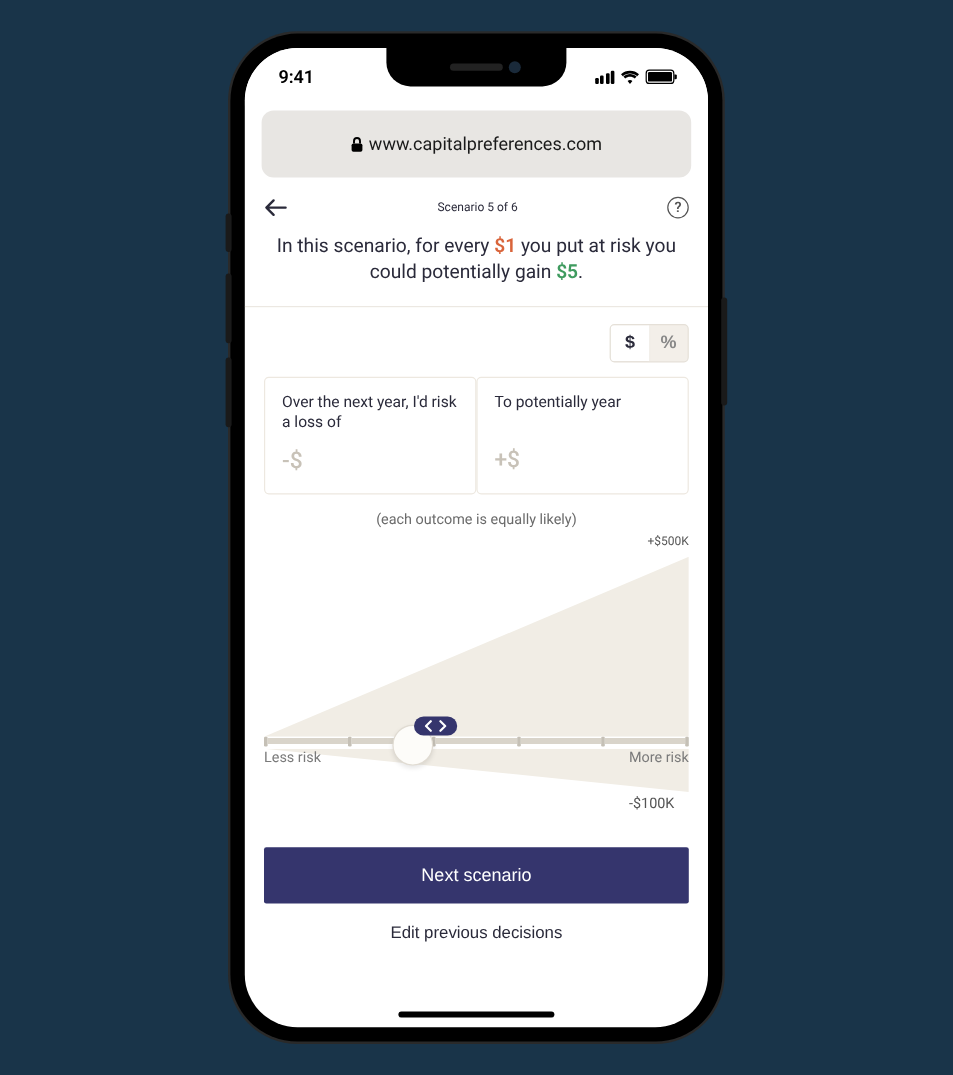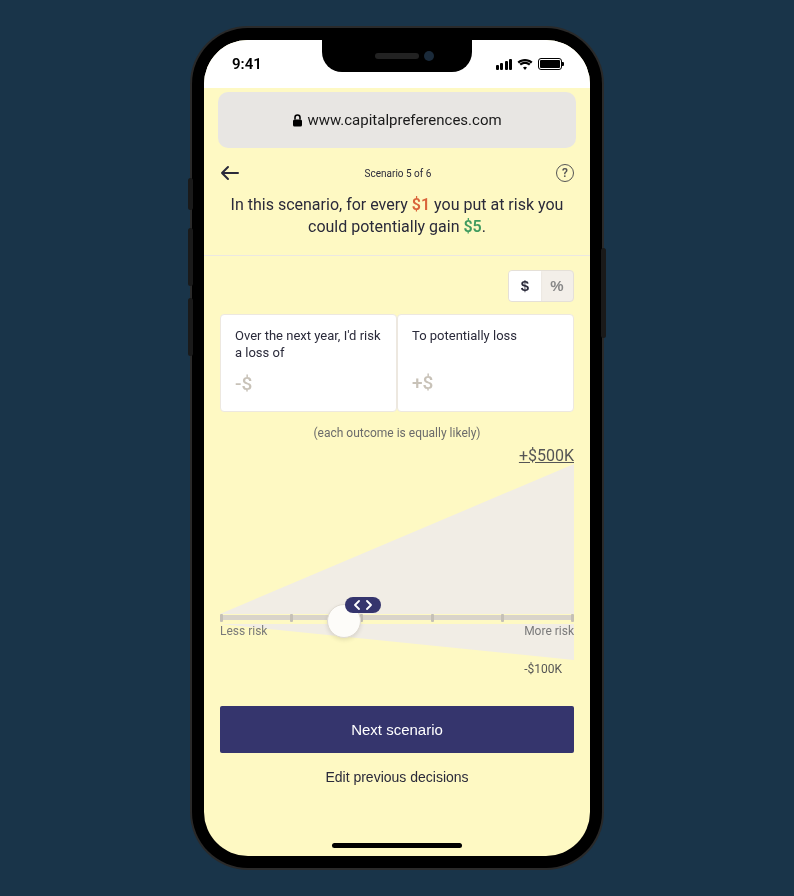--- a/index.html
+++ b/index.html
@@ -26,21 +26,21 @@
       background: #1a1a1a;
       border-radius: 3px;
     }
     .btn-left-1 { left: -4px; top: 150px; width: 5px; height: 32px; }
     .btn-left-2 { left: -4px; top: 200px; width: 5px; height: 58px; }
     .btn-left-3 { left: -4px; top: 270px; width: 5px; height: 58px; }
     .btn-right { right: -4px; top: 220px; width: 5px; height: 90px; }
     .screen {
       width: 100%;
       height: 100%;
-      background: #fef9c3;
+      background: #ffffff;
       border-radius: 44px;
       overflow: hidden;
       position: relative;
     }
     .notch {
       position: absolute;
       top: 0;
       left: 50%;
       transform: translateX(-50%);
       width: 150px;
@@ -222,23 +222,22 @@
     }
     .chart-wrap { position: relative; margin-top: 2px; }
     .chart {
       position: relative;
       height: 230px;
     }
     .gain-label {
       position: absolute;
       right: 0;
       top: 0;
-      font-size: 16px;
+      font-size: 10px;
       color: #555;
-      text-decoration: underline;
     }
     .loss-label {
       position: absolute;
       right: 12px;
       bottom: 0;
       font-size: 12px;
       color: #555;
     }
     .upper-tri {
       position: absolute;
@@ -405,21 +404,21 @@
           <button>%</button>
         </div>
       </div>
 
       <div class="cards">
         <div class="card">
           <div class="card-label">Over the next year, I'd risk a loss of</div>
           <div class="card-value">-$</div>
         </div>
         <div class="card">
-          <div class="card-label">To potentially loss</div>
+          <div class="card-label">To potentially year</div>
           <div class="card-value">+$</div>
         </div>
       </div>
 
       <div class="note">(each outcome is equally likely)</div>
 
       <div class="chart-wrap">
         <div class="chart">
           <span class="gain-label">+$500K</span>
 

